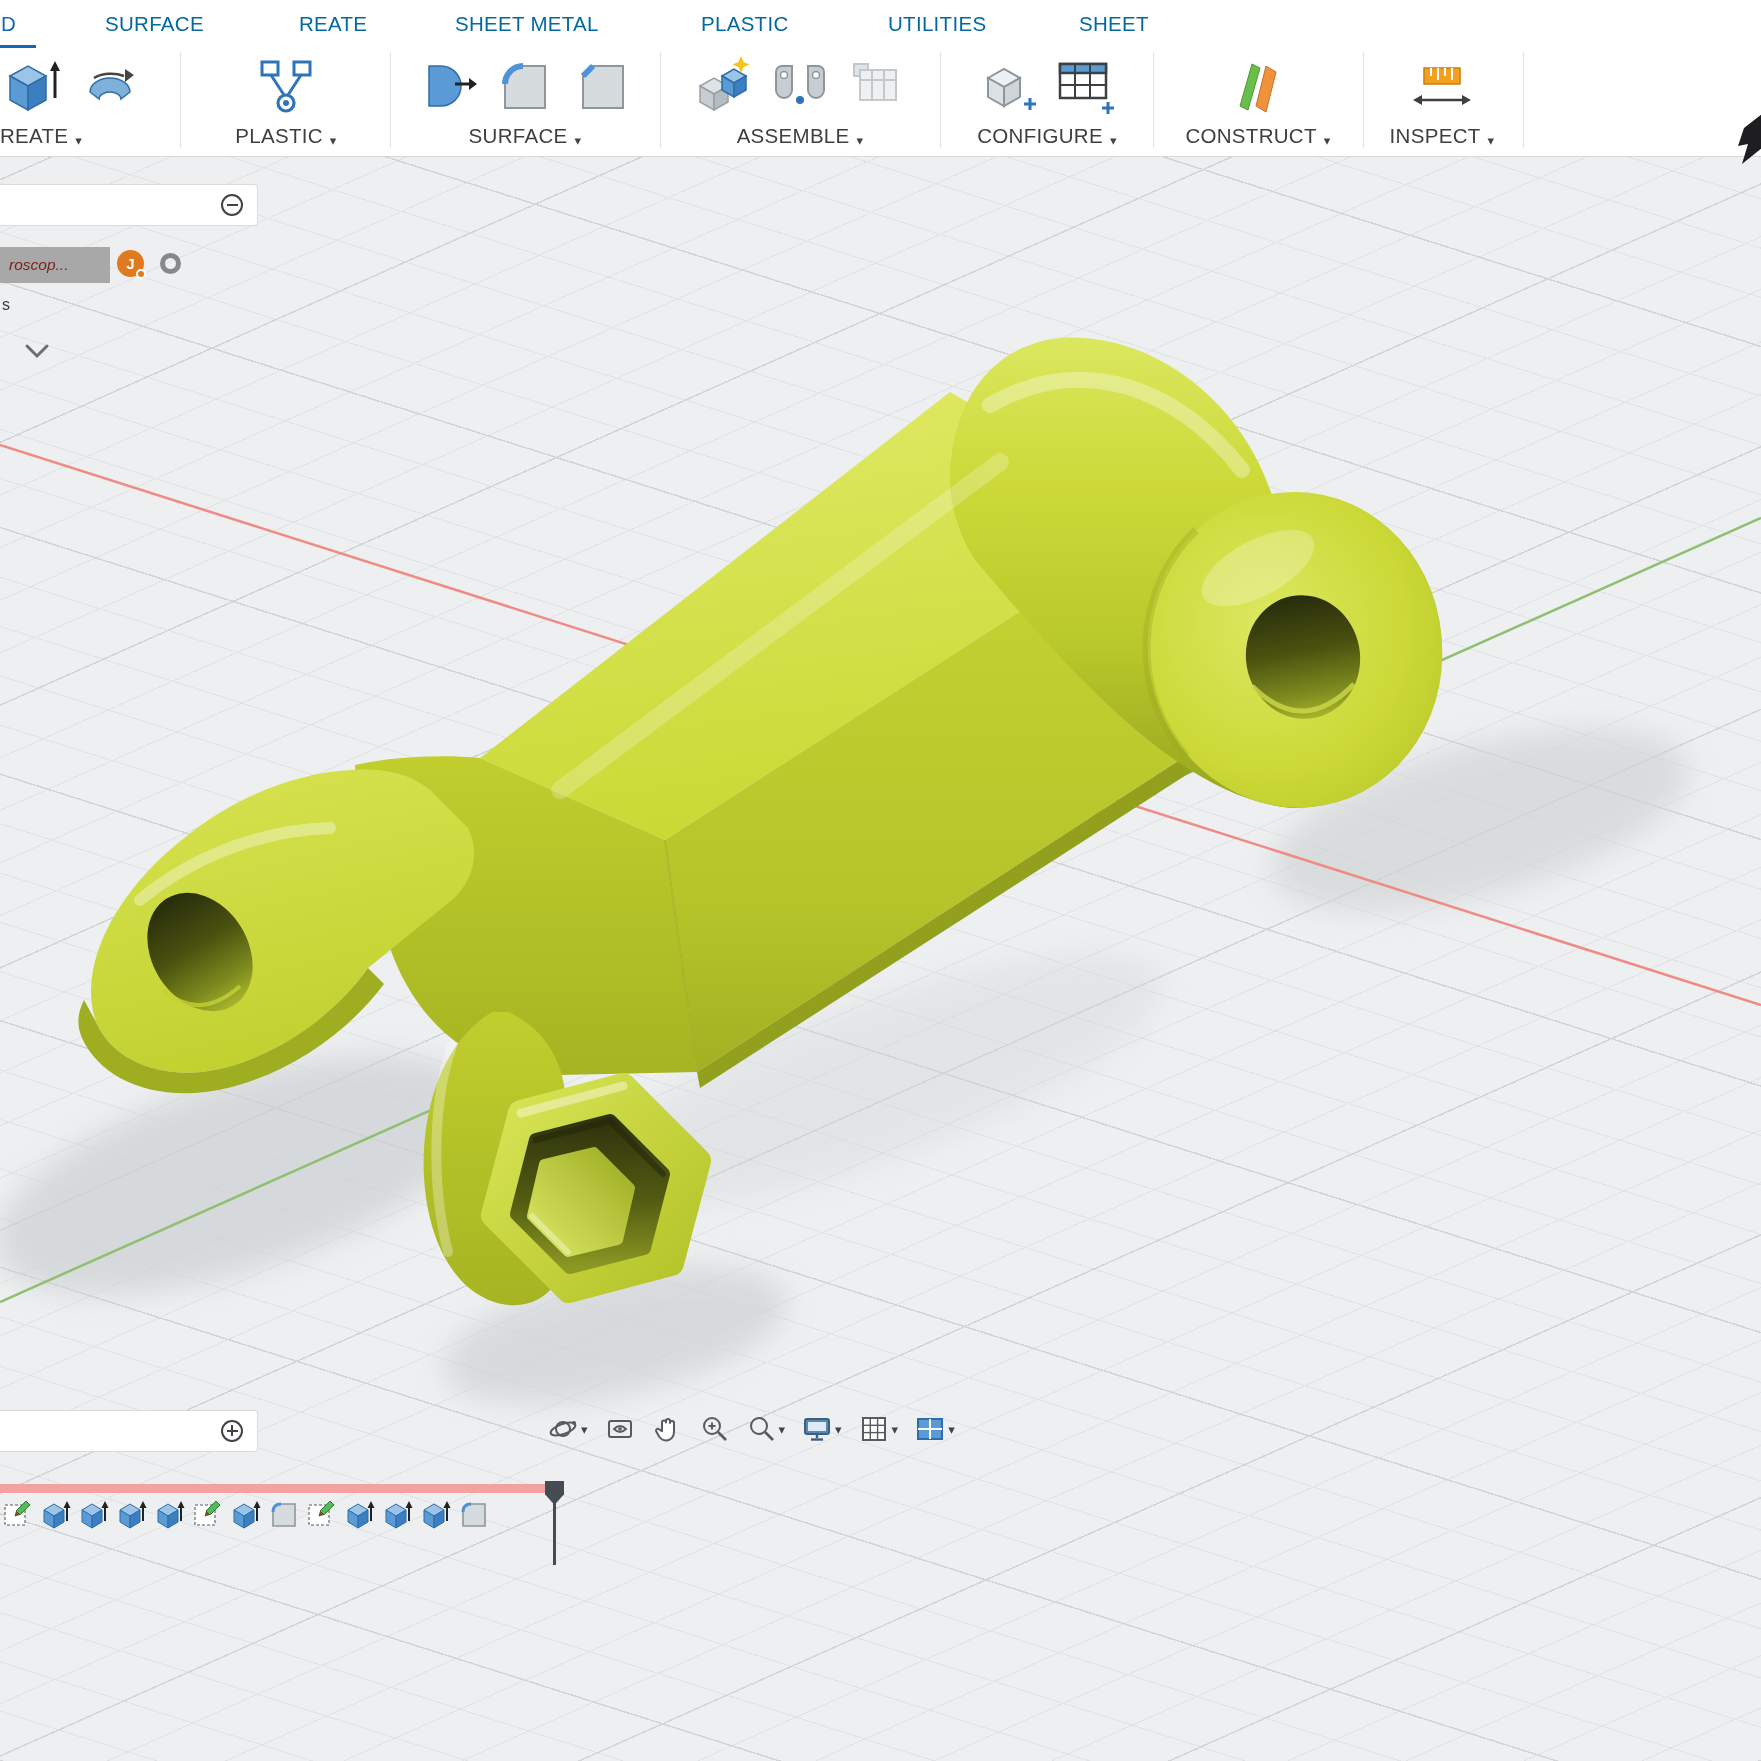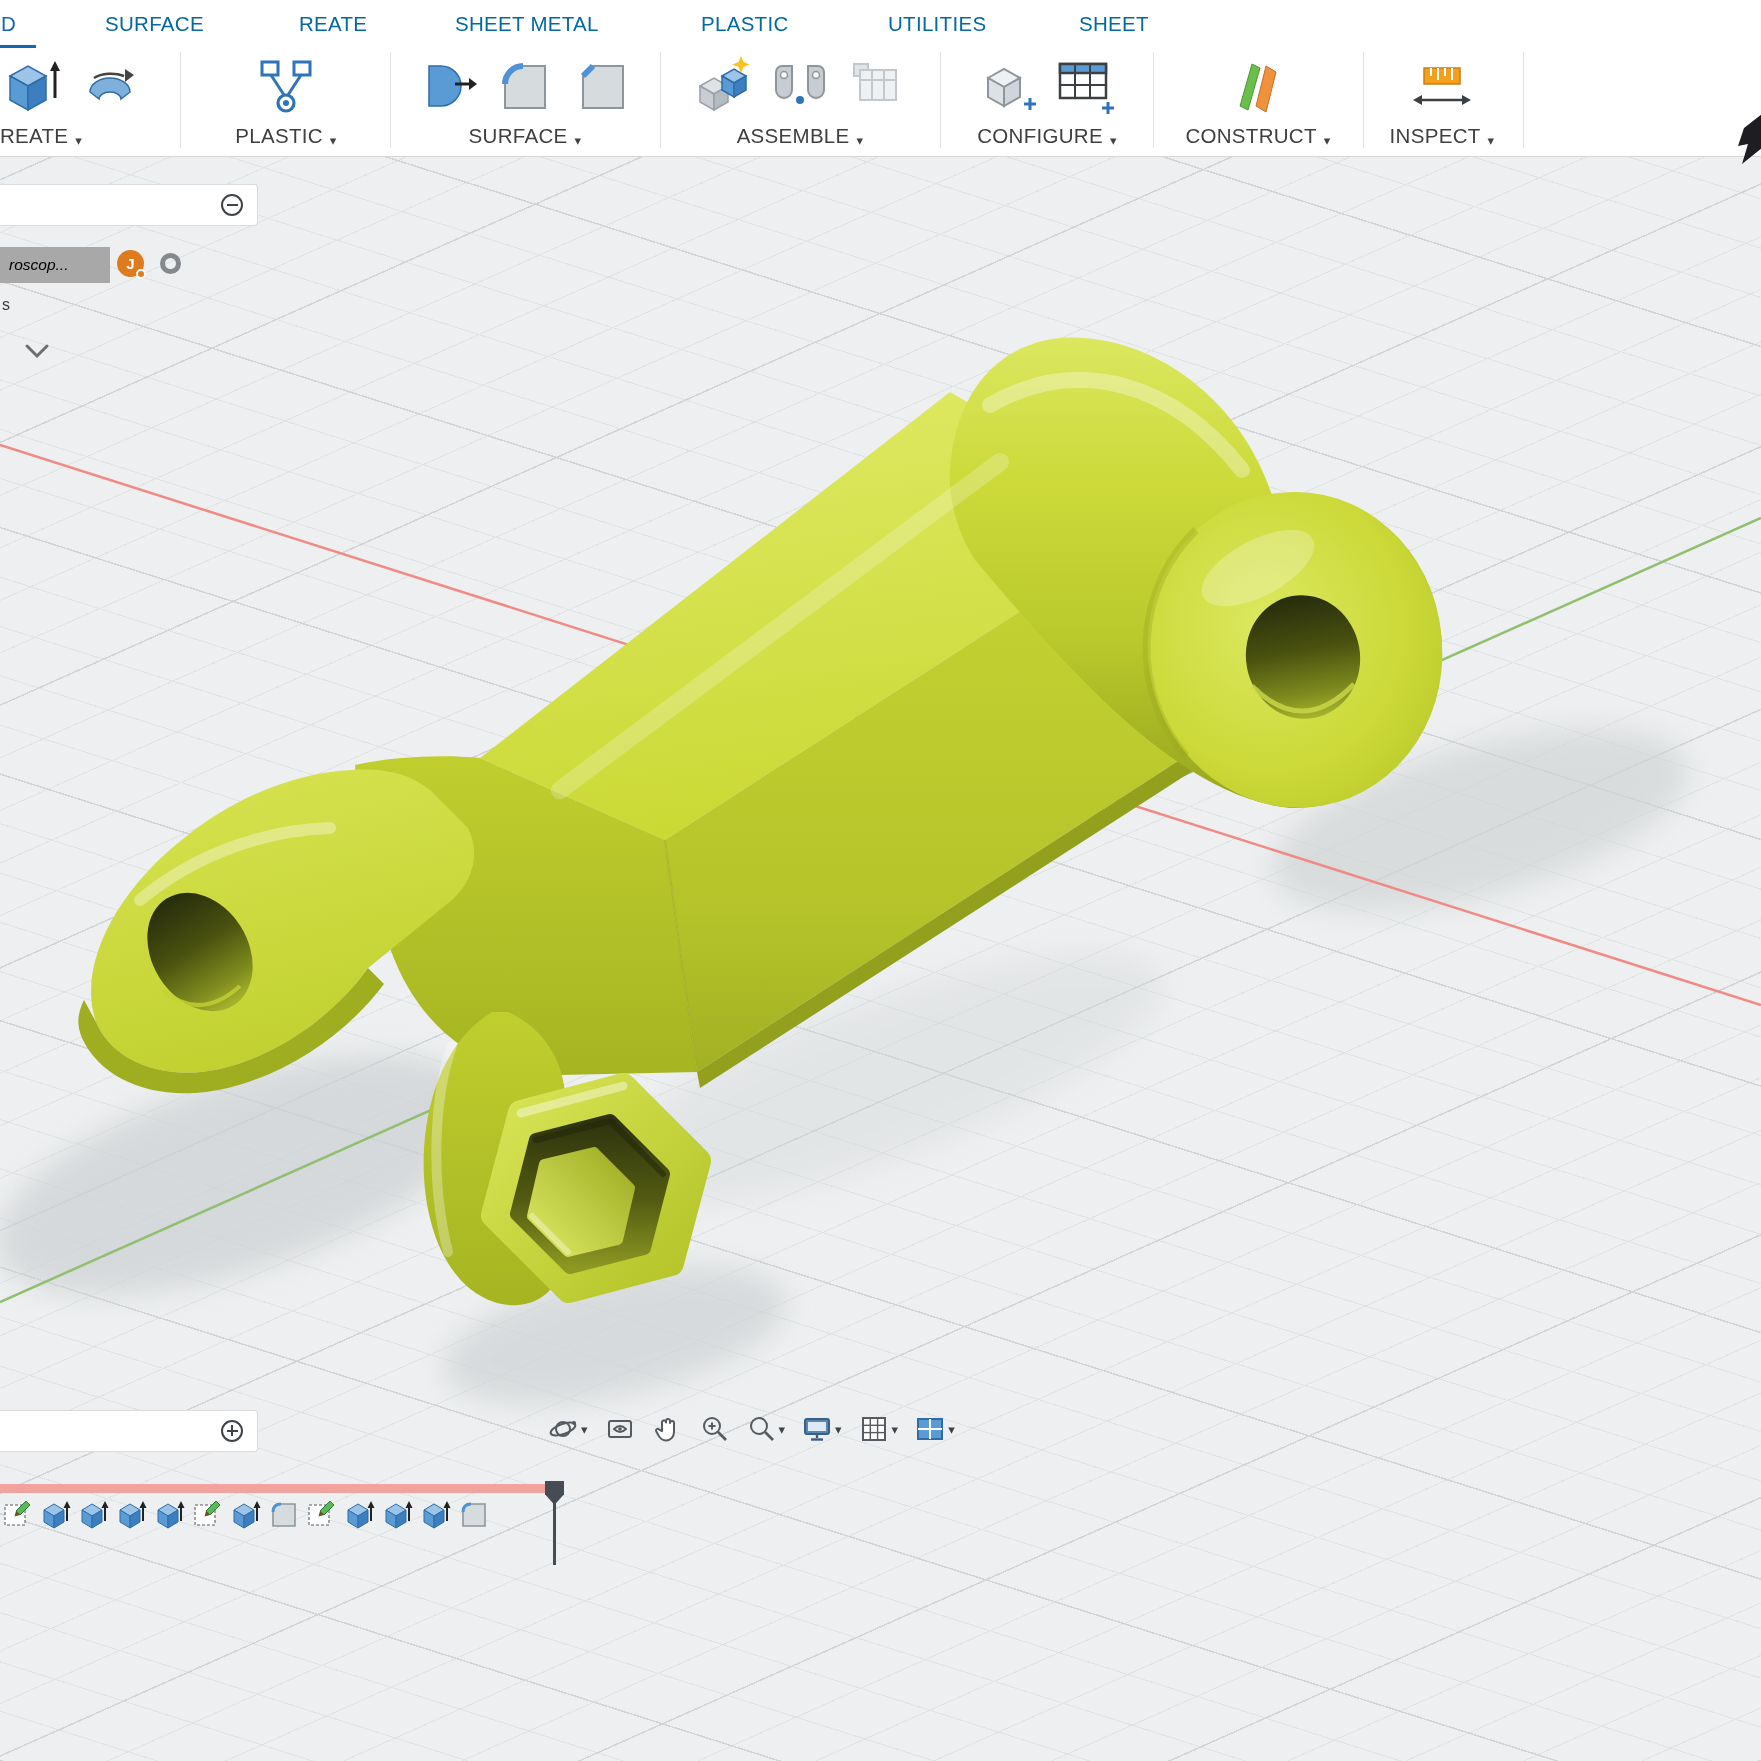--- a/index.html
+++ b/index.html
@@ -46,21 +46,21 @@
   
   .side-bar{position:absolute;left:0;width:258px;height:42px;background:rgba(255,255,255,.96);
     border:1px solid #d9dbdd;border-left:none;border-radius:0 4px 4px 0;z-index:10}
   .browser-bar{top:184px}
   .comments-bar{top:1410px}
   .circle-btn{position:absolute;right:14px;top:9px;width:22px;height:22px;border:2px solid #3f4449;
     border-radius:50%;cursor:pointer;background:#fff}
   .circle-btn.minus::after{content:"";position:absolute;left:3.5px;top:7.5px;width:11px;height:2.5px;background:#3f4449}
   .circle-btn.plus::after{content:"";position:absolute;left:3.5px;top:7.5px;width:11px;height:2.5px;background:#3f4449}
   .circle-btn.plus::before{content:"";position:absolute;left:7.8px;top:3.2px;width:2.5px;height:11px;background:#3f4449}
-  .doc-chip{position:absolute;left:0;top:247px;width:110px;height:36px;background:#a8a8a8;color:#000000;
+  .doc-chip{position:absolute;left:0;top:247px;width:110px;height:36px;background:#a8a8a8;color:#7f1d1d;
     font-style:italic;font-size:15.5px;line-height:36px;padding-left:9px;z-index:10;cursor:pointer;
     overflow:hidden;white-space:nowrap}
   .badge{position:absolute;left:117px;top:250px;width:27px;height:27px;border-radius:50%;background:#e07a1f;
     color:#fff;font-weight:bold;font-size:15px;display:flex;align-items:center;justify-content:center;
     z-index:10;cursor:pointer}
   .badge-dot{position:absolute;left:136px;top:269px;width:10px;height:10px;border-radius:50%;
     background:#e07a1f;border:2px solid #fff;z-index:11}
   .ring{position:absolute;left:160px;top:253px;width:21px;height:21px;border-radius:50%;
     border:5px solid #85898d;z-index:10;cursor:pointer}
   .partial-s{position:absolute;left:2px;top:296px;font-size:16px;color:#3a3a3a;z-index:10}

